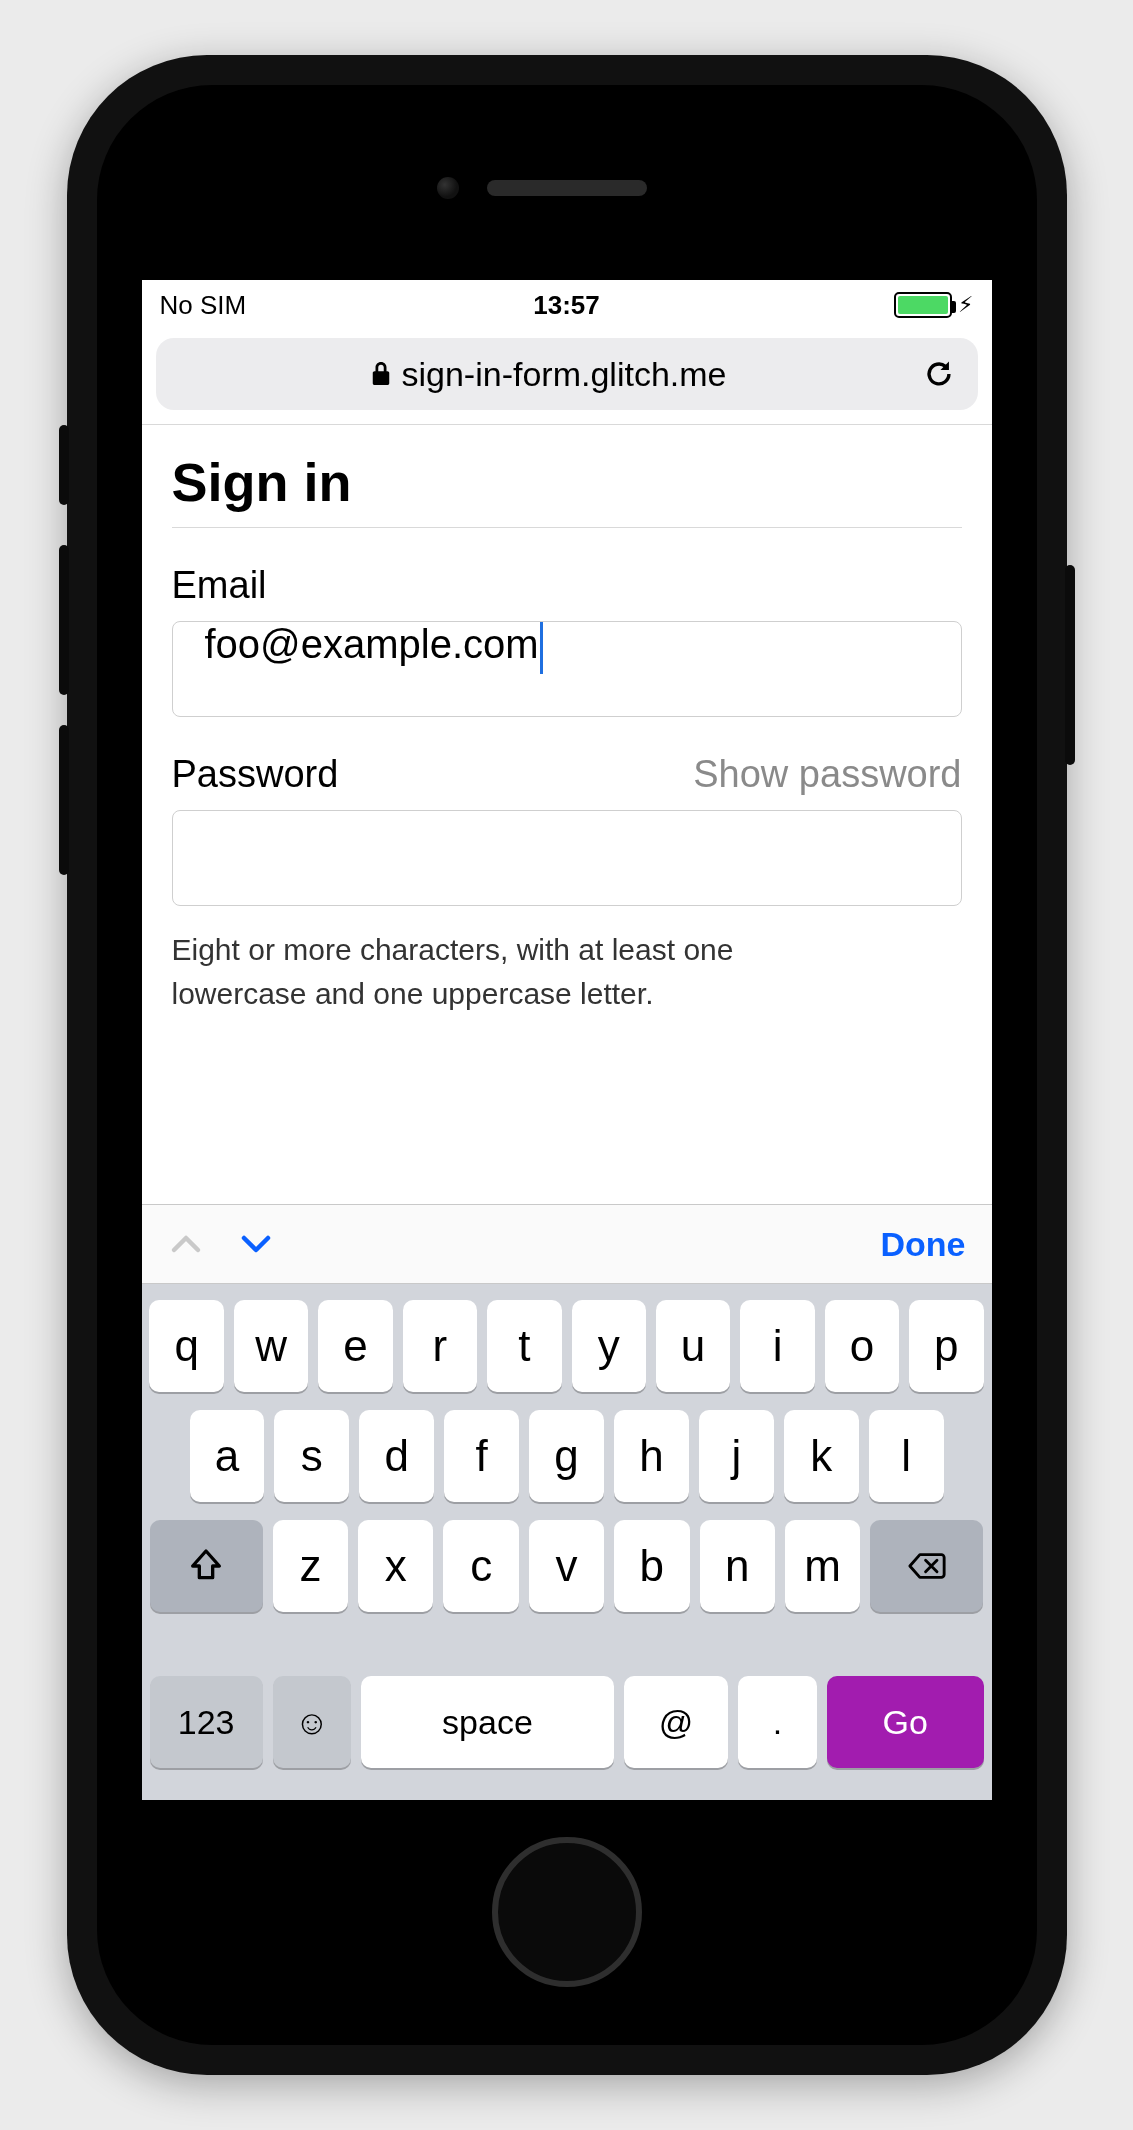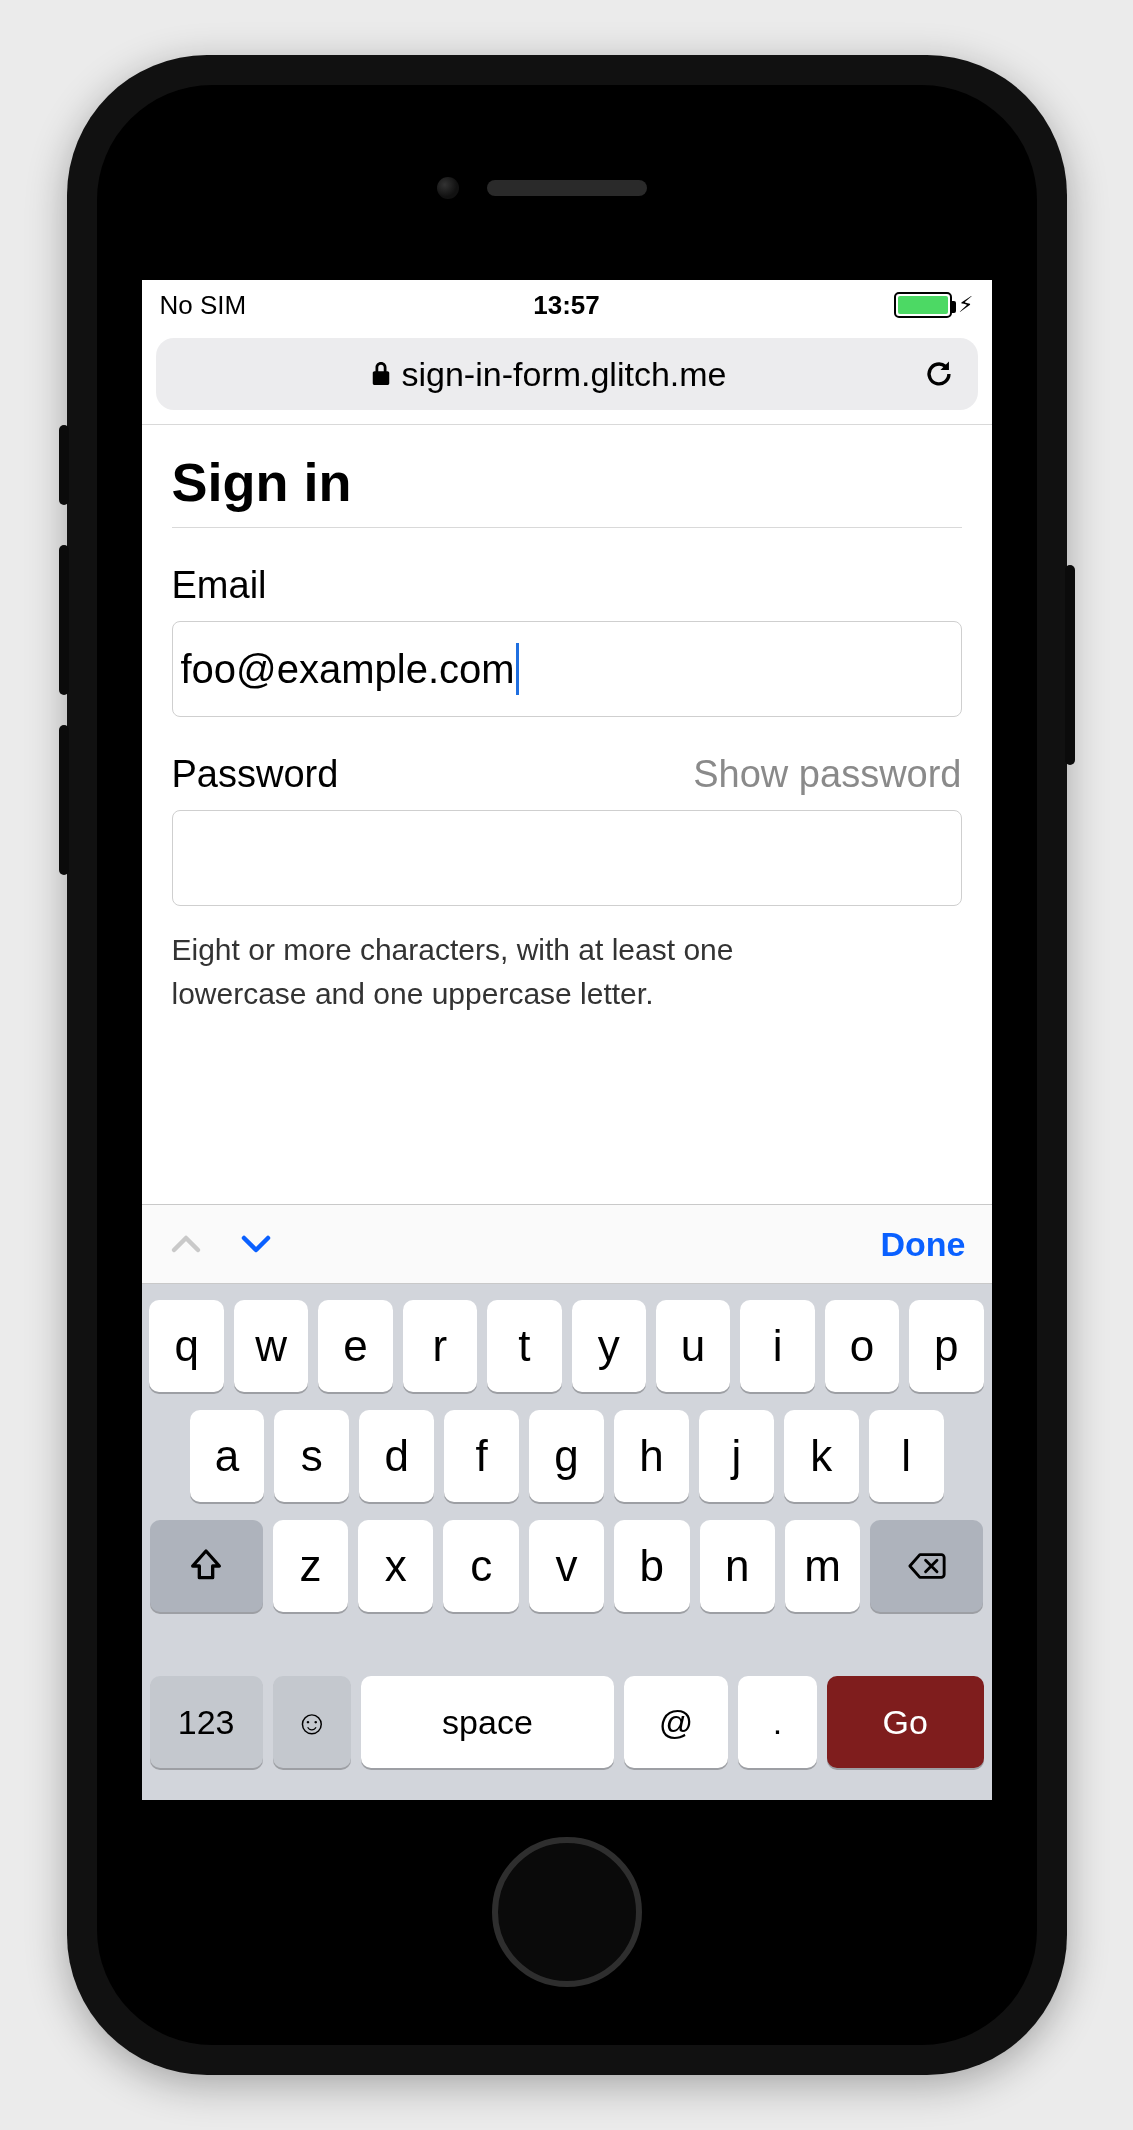--- a/index.html
+++ b/index.html
@@ -85,22 +85,22 @@
   .url-center { flex:1; display:flex; align-items:center; justify-content:center; gap:10px; }
   .lock-icon svg { width:22px; height:28px; display:block; }
   .reload-icon svg { width:34px; height:34px; display:block; }
 
   
   .content { flex:1; padding:26px 30px 10px 30px; overflow:hidden; }
   h1.title { font-size:54px; font-weight:800; padding-bottom:14px; border-bottom:1px solid #d9d9d9; margin-bottom:36px; }
   .label { font-size:38px; color:#000; margin-bottom:14px; }
   .field {
     width:100%; height:96px; border:1.5px solid #cfcfcf; border-radius:8px;
-    font-size:40px; padding:0 8px; color:#000; background:#fff;
-    display:flex; align-items:center; position:relative;
+    font-size:40px; padding:0 32px; color:#000; background:#fff;
+    display:flex; align-items:flex-start; position:relative;
   }
   .field input {
     border:none; outline:none; font-size:40px; width:100%; height:100%; background:transparent;
     font-family:inherit; padding:0;
   }
   .caret {
     width:3px; height:52px; background:#1f6fe0; display:inline-block;
     animation: blink 1.1s step-end infinite; margin-left:1px;
   }
   @keyframes blink { 50% { opacity:0; } }
@@ -130,21 +130,21 @@
   .krow.row2 { padding:0 40px; }
   .key.meta { background:#aeb3bc; }
   .key.shift svg, .key.backspace svg { width:40px; height:40px; }
   .key.shift, .key.backspace { flex:1.35; }
   .krow.row4 .key { font-size:34px;margin-top:46px; }
   .key.k123 { flex:1.3; background:#c4c8ce;}
   .key.emoji { flex:0.9; background:#c4c8ce; font-size:40px;}
   .key.space { flex:2.9; }
   .key.at { flex:1.2; }
   .key.dot { flex:0.9; }
-  .key.go { flex:1.8; background:#7f1d1d; color:#fff; }
+  .key.go { flex:1.8; background:#a21caf; color:#fff; }
 </style>
 </head>
 <body>
 
 <div class="phone">
   <div class="side-btn btn-left-1"></div>
   <div class="side-btn btn-left-2"></div>
   <div class="side-btn btn-left-3"></div>
   <div class="side-btn btn-right"></div>
   <div class="phone-inner">

